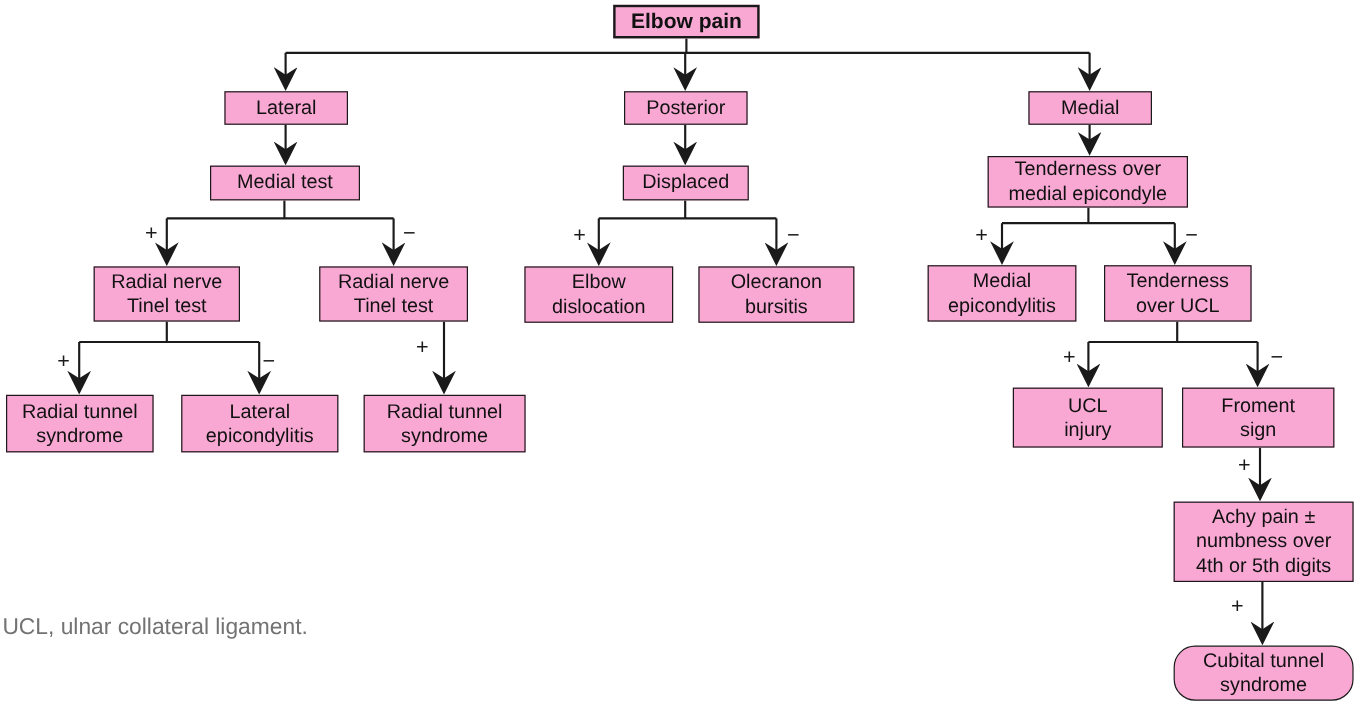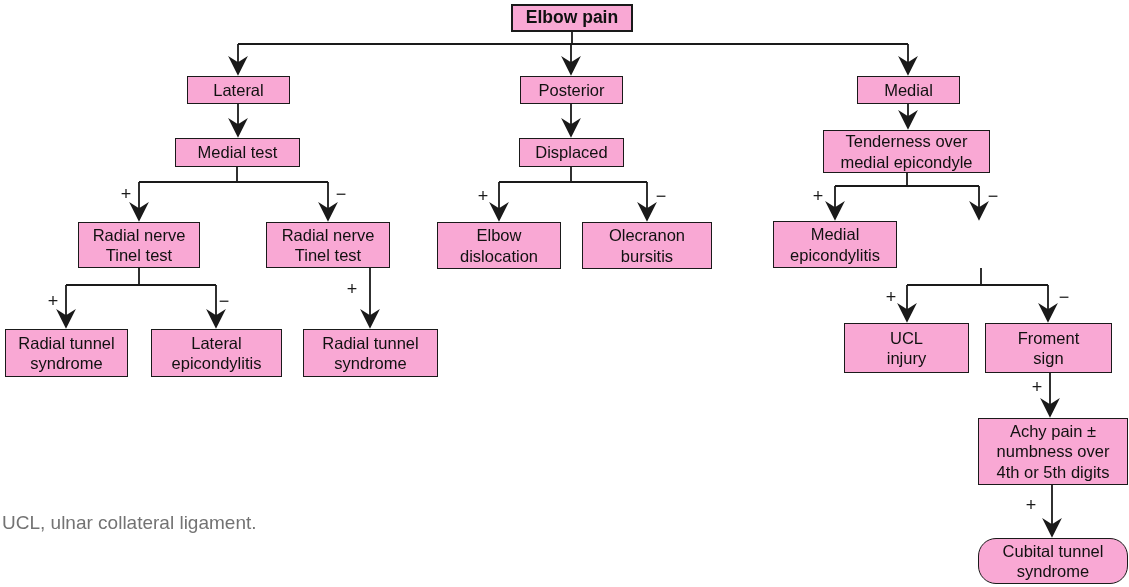--- a/index.html
+++ b/index.html
@@ -91,20 +91,22 @@
   <div class="node" style="left:519px; top:138px; width:105px; height:29px;">Displaced</div>
   <div class="node" style="left:582px; top:222px; width:130px; height:47px;">Olecranon
 bursitis</div>
   <div class="node" style="left:437px; top:222px; width:124px; height:47px;">Elbow
 dislocation</div>
   <div class="node" style="left:857px; top:76px;  width:103px; height:28px;">Medial</div>
   <div class="node" style="left:823px; top:130px; width:167px; height:43px;">Tenderness over
 medial epicondyle</div>
   <div class="node" style="left:773px; top:221px; width:124px; height:47px;">Medial
 epicondylitis</div>
+  <div class="node" style="left:920px; top:221px; width:123px; height:47px;">Tenderness
+over UCL</div>
   <div class="node" style="left:844px; top:323px; width:125px; height:50px;">UCL
 injury</div>
   <div class="node" style="left:985px; top:323px; width:127px; height:50px;">Froment
 sign</div>
   <div class="node" style="left:978px; top:418px; width:150px; height:67px;">Achy pain ±
 numbness over
 4th or 5th digits</div>
   <div class="node" style="left:978px; top:538px; width:150px; height:46px;border-radius:18px;">Cubital tunnel
 syndrome</div>
 

